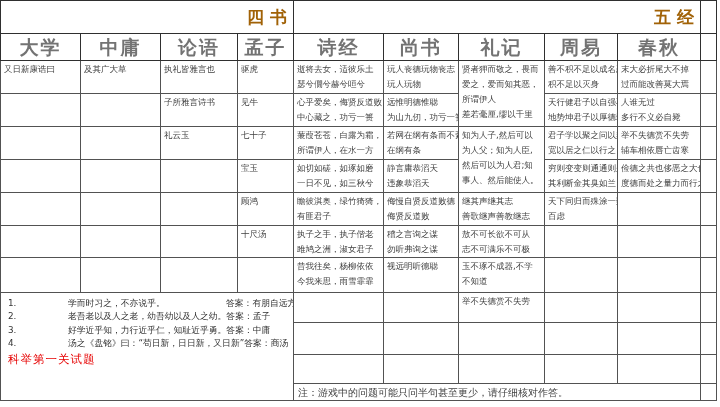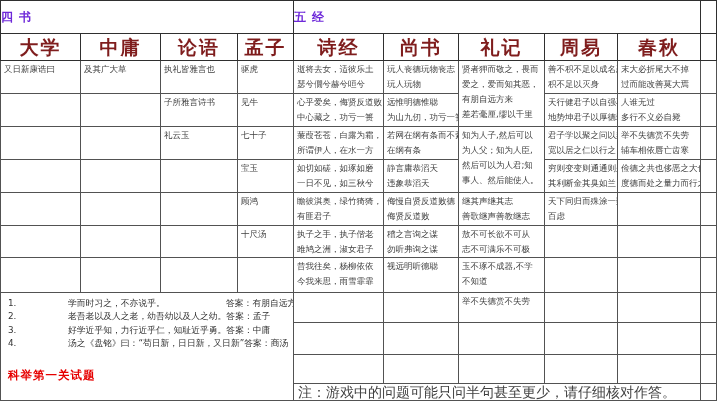--- a/index.html
+++ b/index.html
@@ -2,32 +2,32 @@
 <html><head>
 <meta charset="utf-8">
 <style>
   html,body{margin:0;padding:0;background:#ffffff;}
   body{width:720px;height:407px;overflow:hidden;font-family:"DejaVu Sans","Liberation Sans",sans-serif;}
   table.sheet{border-collapse:collapse;table-layout:fixed;width:716px;margin:0;}
   td{border:1px solid #525252;vertical-align:top;overflow:hidden;
      padding:1px 2px 0 3px;font-size:8.5px;line-height:15px;color:#3f3f3f;
      word-break:break-all;}
   tr.h1 td,tr.h2 td{border-color:#2f2f2f;}
-  td.group{text-align:left;vertical-align:middle;font-weight:bold;
-     font-size:12px;color:#6d28d9;padding:0;letter-spacing:6px;}
+  td.group{text-align:right;vertical-align:middle;font-weight:bold;
+     font-size:17px;color:#a16207;padding:0;letter-spacing:6px;}
   td.colhead{text-align:center;vertical-align:middle;font-weight:bold;
-     font-size:19px;color:#7f1d1d;padding:0;letter-spacing:2px;
+     font-size:19px;color:#737373;padding:0;letter-spacing:2px;
      font-family:"DejaVu Serif","Liberation Serif",serif;}
   .ln{height:15px;line-height:15px;white-space:nowrap;}
   td.qa{padding:4px 2px 0 7px;}
   .qa-line{white-space:nowrap;line-height:13.4px;font-size:8.8px;color:#333;}
   .qa-num{display:inline-block;width:14px;}
   .qa-q{display:inline-block;min-width:158px;margin-left:46px;}
-  .qa-title{color:#e60000;font-weight:bold;font-size:11.5px;margin-top:17px;letter-spacing:1px;}
-  td.note-cell{vertical-align:middle;font-size:14px;color:#3f3f3f;padding-left:4px;white-space:nowrap;}
+  .qa-title{color:#e60000;font-weight:normal;font-size:11.5px;margin-top:1px;letter-spacing:1px;}
+  td.note-cell{vertical-align:middle;font-size:10px;color:#3f3f3f;padding-left:4px;white-space:nowrap;}
   
   tr.h1{height:33px}tr.h2{height:27px}
   tr.r1,tr.r2,tr.r3,tr.r4,tr.r5{height:33px}
   tr.r6{height:32px}tr.r7{height:35px}tr.r8{height:30px}
   tr.r9{height:32px}tr.r10{height:29px}tr.rnote{height:17px}
 </style>
 </head>
 <body>
 
 <table class="sheet">
@@ -73,21 +73,21 @@
           <div class="ln">逝将去女，适彼乐土</div>
           <div class="ln">瑟兮僩兮赫兮咺兮</div>
         </td>
     <td>
           <div class="ln">玩人丧德玩物丧志</div>
           <div class="ln">玩人玩物</div>
         </td>
     <td rowspan="2">
           <div class="ln">贤者狎而敬之，畏而</div>
           <div class="ln">爱之，爱而知其恶，</div>
-          <div class="ln">有朋自远方来</div>
+          <div class="ln">所谓伊人</div>
           <div class="ln">差若毫厘,缪以千里</div>
         </td>
     <td>
           <div class="ln">善不积不足以成名恶不</div>
           <div class="ln">积不足以灭身</div>
         </td>
     <td>
           <div class="ln">末大必折尾大不掉</div>
           <div class="ln">过而能改善莫大焉</div>
         </td>

